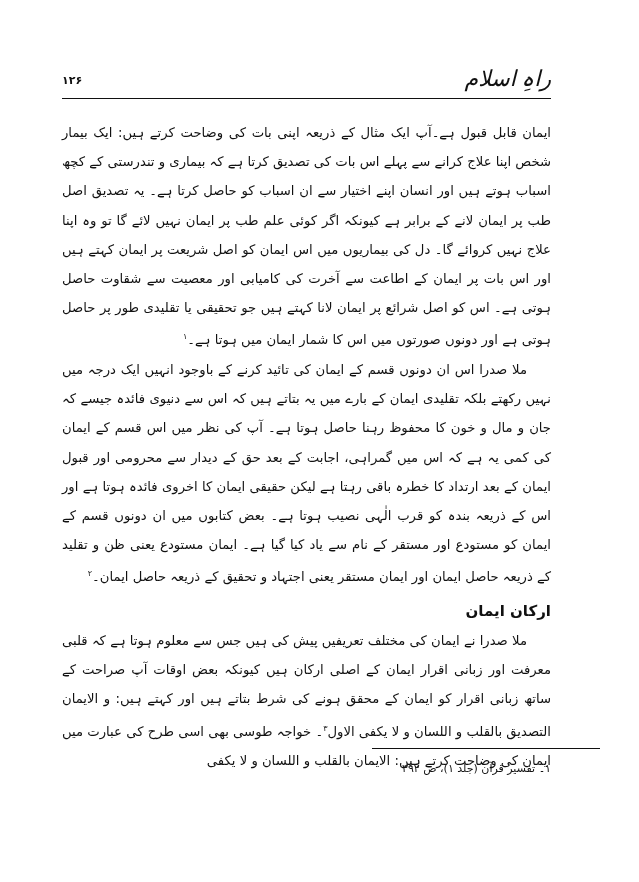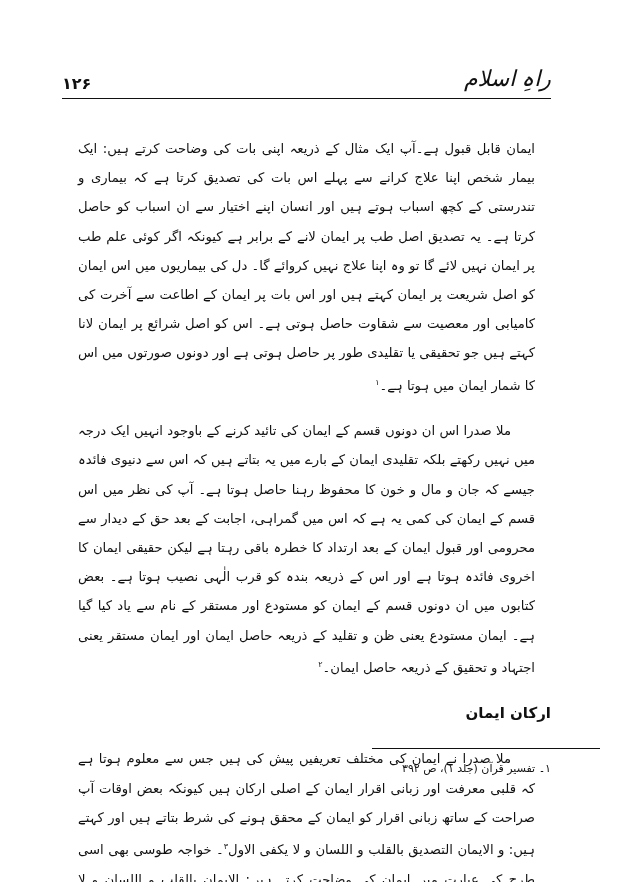--- a/index.html
+++ b/index.html
@@ -1,25 +1,25 @@
 <!DOCTYPE html>
 <html><head>
 <meta charset="utf-8">
 <style>
   html, body { margin:0; padding:0; background:#ffffff; }
   body { width:639px; height:882px; position:relative; overflow:hidden;
          font-family:"DejaVu Sans", sans-serif; color:#111; }
   .header { position:absolute; left:62px; right:88px; top:68px; height:30px;
             border-bottom:1.5px solid #111; direction:rtl; }
   .header .title { position:absolute; right:0; top:-2px; font-size:22px;
-                   font-family:Liberation Sans, sans-serif; font-style:italic; }
-  .header .pagenum { position:absolute; left:0; top:6px; font-size:16px; font-weight:bold; }
+                   font-family:Liberation Serif, serif; font-style:italic; }
+  .header .pagenum { position:absolute; left:0; top:6px; font-size:11px; font-weight:bold; }
   .body { position:absolute; left:62px; right:88px; top:118px; direction:rtl;
           text-align:justify; font-size:13.2px; line-height:29.2px; }
-  .body p { margin:16px; text-align-last:right; }
+  .body p { margin:0; text-align-last:right; }
   .body p.indent { text-indent:24px; }
   .body h2 { margin:4px 0 0 0; font-size:15px; font-weight:bold; line-height:30px; }
   sup { font-size:8px; }
   .fn-rule { position:absolute; left:372px; width:228px; top:748px; border-top:1px solid #111; }
   .footnotes { position:absolute; left:62px; right:88px; top:756px; direction:rtl;
                font-size:11px; line-height:26px; }
   .footnotes div { white-space:nowrap; }
 </style>
 </head>
 <body>

